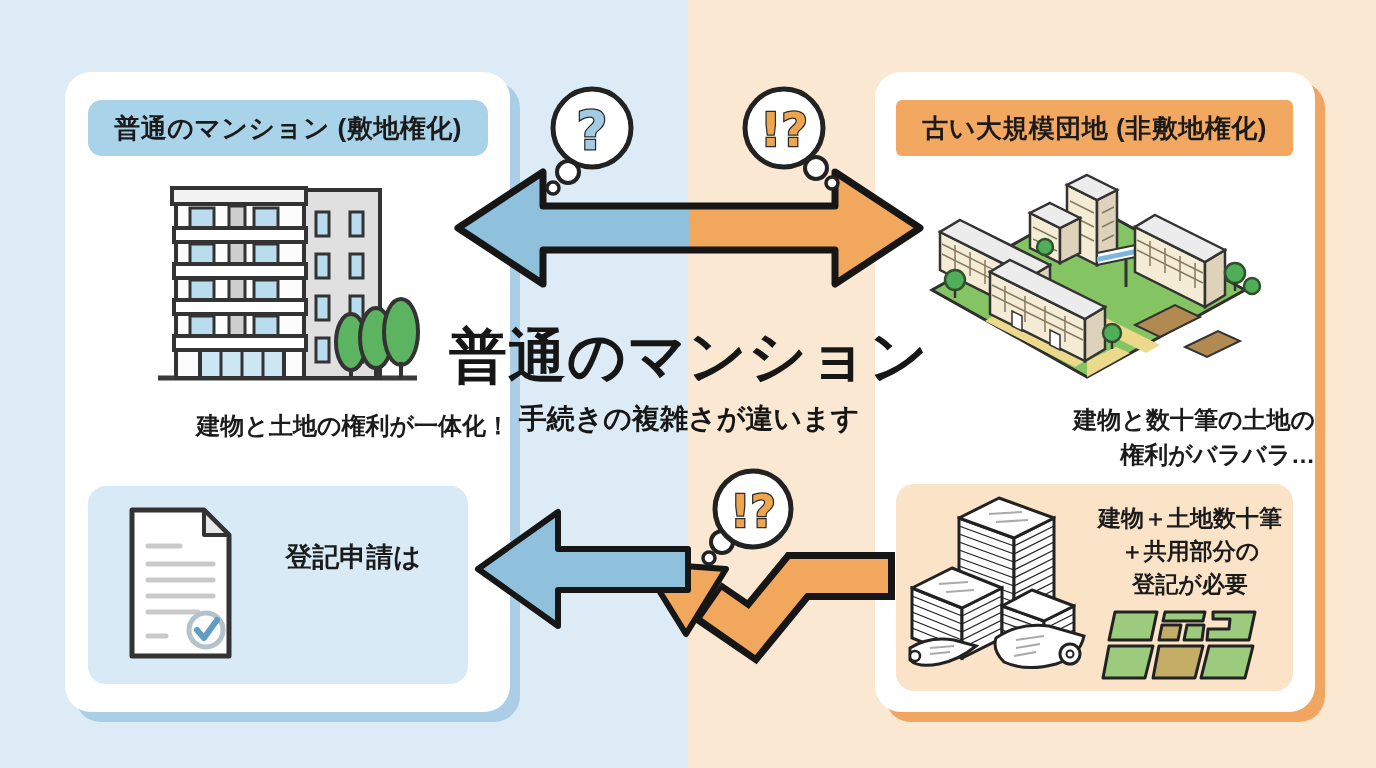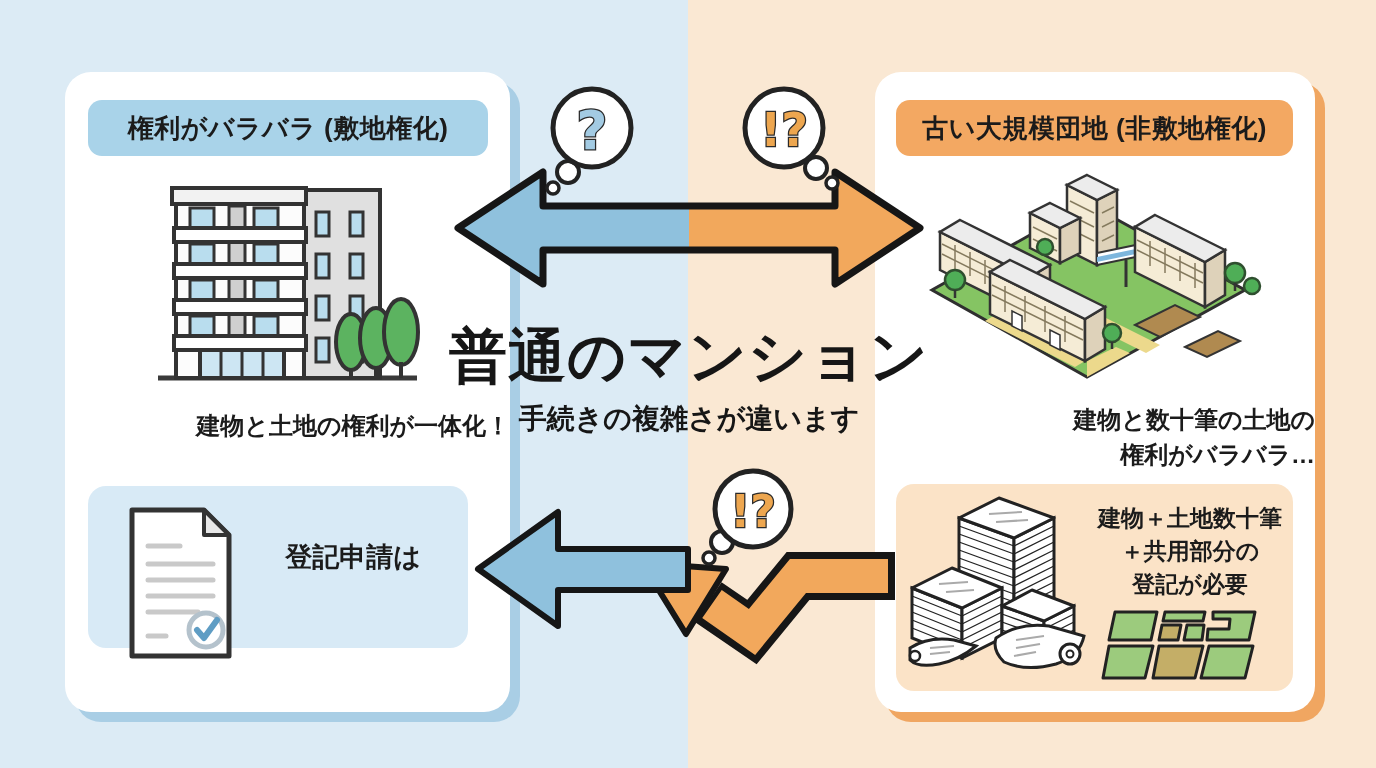--- a/index.html
+++ b/index.html
@@ -9,28 +9,28 @@
   .bg-left { left:0; background:#dcebf5; }
   .bg-right { left:688px; background:#fae8d3; }
 
   .card { position:absolute; top:72px; width:445px; height:640px; background:#ffffff; border-radius:26px; }
   .card-left { left:65px; box-shadow:10px 10px 0 0 #a9cee5; }
   .card-right { left:875px; width:440px; box-shadow:10px 10px 0 0 #f0a661; }
 
   .badge { position:absolute; top:28px; height:56px; border-radius:14px; text-align:center;
            font-size:26px; font-weight:900; color:#1b1b1b; line-height:56px; letter-spacing:0.5px; }
   .badge-left { left:23px; width:400px; background:#a9d3e9; }
-  .badge-right { left:21px; width:397px; background:#f3a862; }
+  .badge-right { left:21px; width:397px; background:#f3a862;border-radius:6px; }
 
   .caption { position:absolute; width:100%; text-align:right; font-weight:800; color:#1b1b1b; }
   .caption-left { top:338px; font-size:24px; }
   .caption-right { top:330px; font-size:24px; line-height:35px; }
 
   .inner-box { position:absolute; border-radius:18px;padding-left:24px; }
-  .inner-box-left { left:23px; top:414px; width:380px; height:162px; background:#d8eaf6;text-decoration:underline; }
+  .inner-box-left { left:23px; top:414px; width:380px; height:198px; background:#d8eaf6;text-decoration:underline; }
   .inner-box-right { left:21px; top:412px; width:397px; height:207px; background:#fbe3c7; }
 
   .box-text-left { position:absolute; left:165px; top:52px; width:200px; text-align:center;
                    font-size:27px; font-weight:900; line-height:39px; color:#1b1b1b; }
   .box-text-right { position:absolute; left:198px; top:18px; width:192px; text-align:center;
                     font-size:23px; font-weight:900; line-height:33px; color:#1b1b1b; }
 
   .center-title { position:absolute; left:689px; top:318px; transform:translateX(-50%);
                   font-size:58px; font-weight:900; color:#161616; white-space:nowrap; letter-spacing:1px; }
   .center-subtitle { position:absolute; left:689px; top:400px; transform:translateX(-50%);
@@ -40,21 +40,21 @@
   svg { display:block; }
 </style>
 </head>
 <body>
 
 <div class="stage">
   <div class="bg-half bg-left"></div>
   <div class="bg-half bg-right"></div>
 
   <div class="card card-left">
-    <div class="badge badge-left">権利がバラバラ (敷地権化)</div>
+    <div class="badge badge-left">普通のマンション (敷地権化)</div>
 
     <svg class="abs" style="left:85px; top:100px;" width="275" height="215" viewBox="0 0 275 215">
       <line x1="8" y1="206" x2="267" y2="206" stroke="#3a3a3a" stroke-width="5"></line>
       <rect x="152" y="18" width="78" height="188" fill="#e0e0e0" stroke="#333" stroke-width="4"></rect>
       <g fill="#b9ddee" stroke="#333" stroke-width="3">
         <rect x="166" y="40" width="13" height="24"></rect>
           <rect x="200" y="40" width="13" height="24"></rect>
         <rect x="166" y="82" width="13" height="24"></rect>
           <rect x="200" y="82" width="13" height="24"></rect>
         <rect x="166" y="124" width="13" height="24"></rect>

